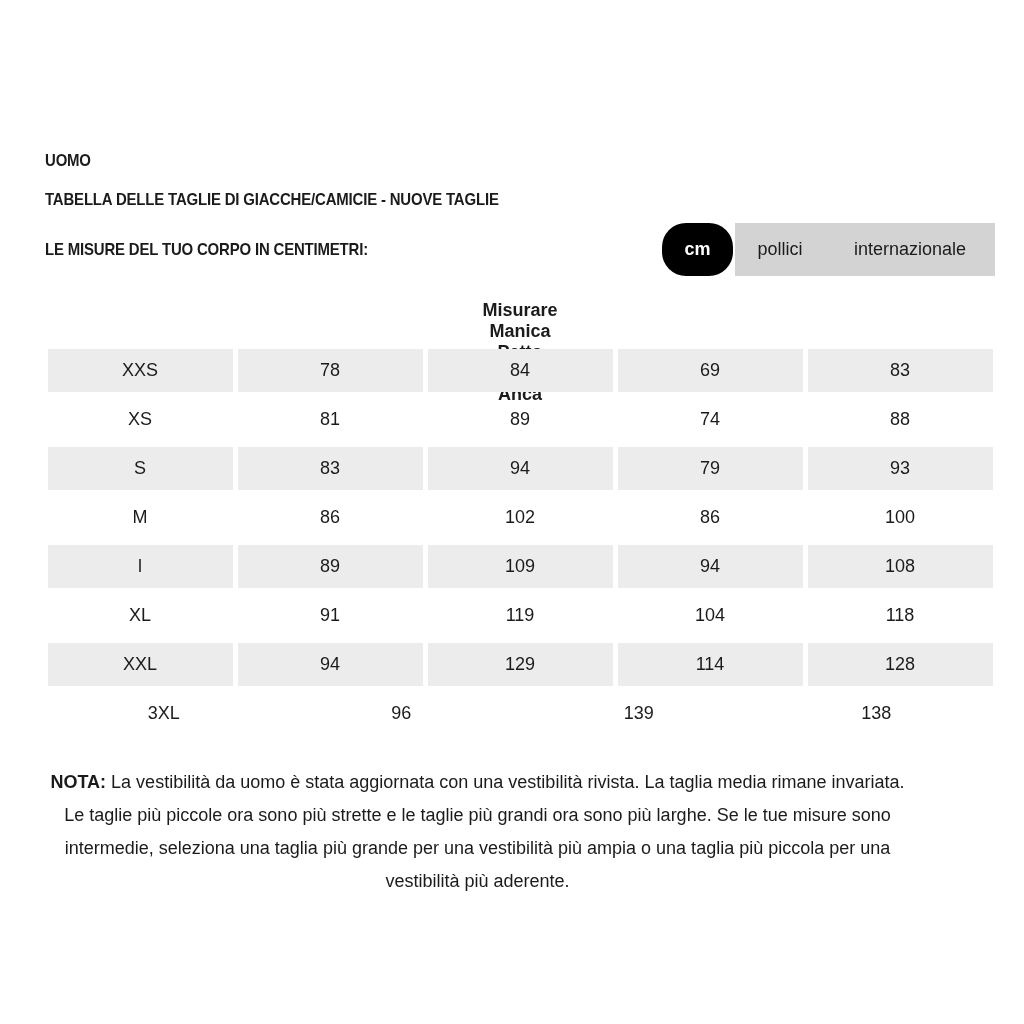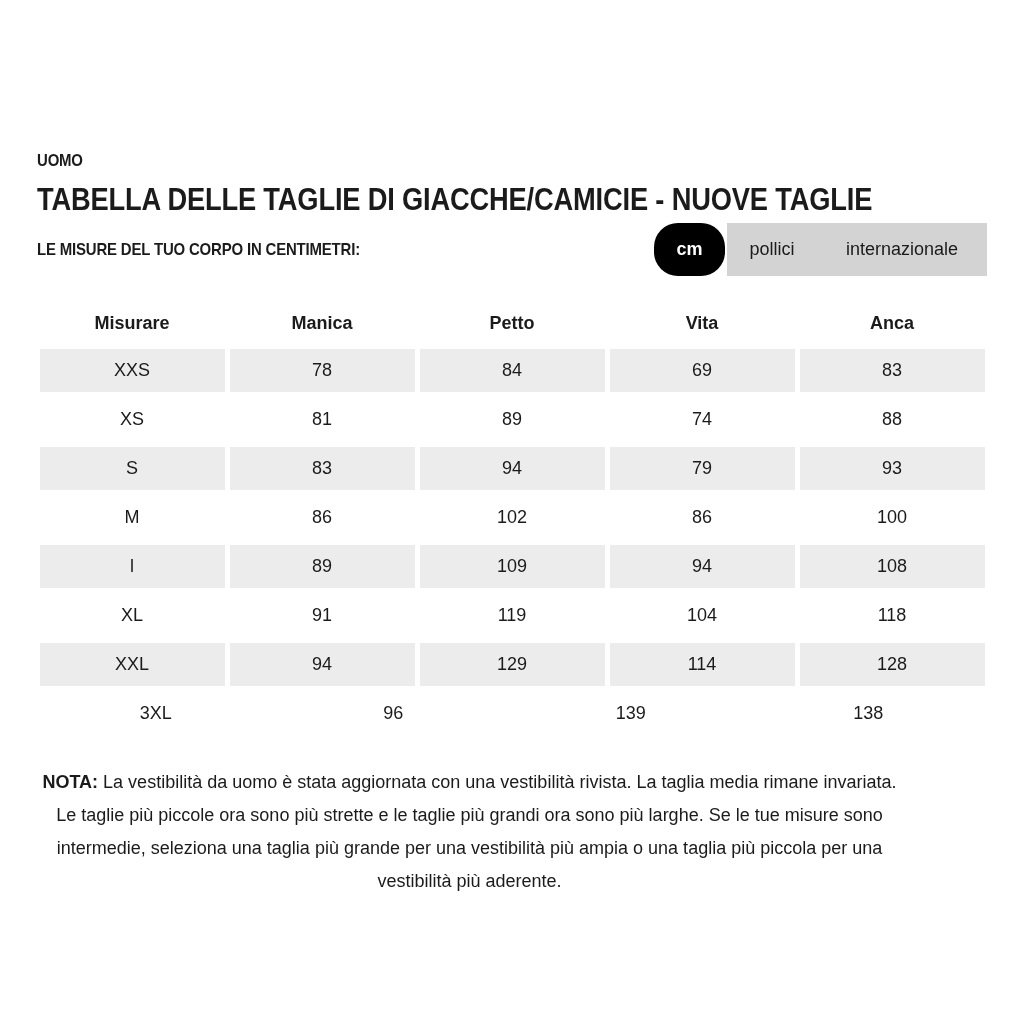--- a/index.html
+++ b/index.html
@@ -10,35 +10,36 @@
   body {
     width: 1024px;
     height: 1024px;
     font-family: "Liberation Sans", sans-serif;
     color: var(--text, #1b1b1b);
     overflow: hidden;
   }
   .content {
     padding: 152px 22px 0 37px;
     width: 950px;
+    margin-left: 8px;
   }
   .condensed {
     display: inline-block;
     transform: scaleX(0.88);
     transform-origin: 0 50%;
     letter-spacing: -0.2px;
     white-space: nowrap;
   }
   .category-label {
     font-size: 17px;
     font-weight: bold;
     line-height: 18px;
   }
   .page-title {
-    font-size: 31px;
+    font-size: 17px;
     font-weight: bold;
     line-height: 26px;
     margin-top: 17px;
   }
   .measure-row {
     margin-top: 10px;
     height: 53px;
     display: flex;
     justify-content: space-between;
     align-items: center;
@@ -76,20 +77,21 @@
 
   .size-table {
     margin-top: 24px;
   }
   .t-row {
     display: flex;
     height: 49px;
   }
   .t-row.header {
     height: 46px;
+    flex-direction: column;
   }
   .t-cell {
     flex: 1;
     display: flex;
     align-items: center;
     justify-content: center;
     font-size: 18px;
     margin: 3px 2.5px;
   }
   .t-row.header .t-cell {

